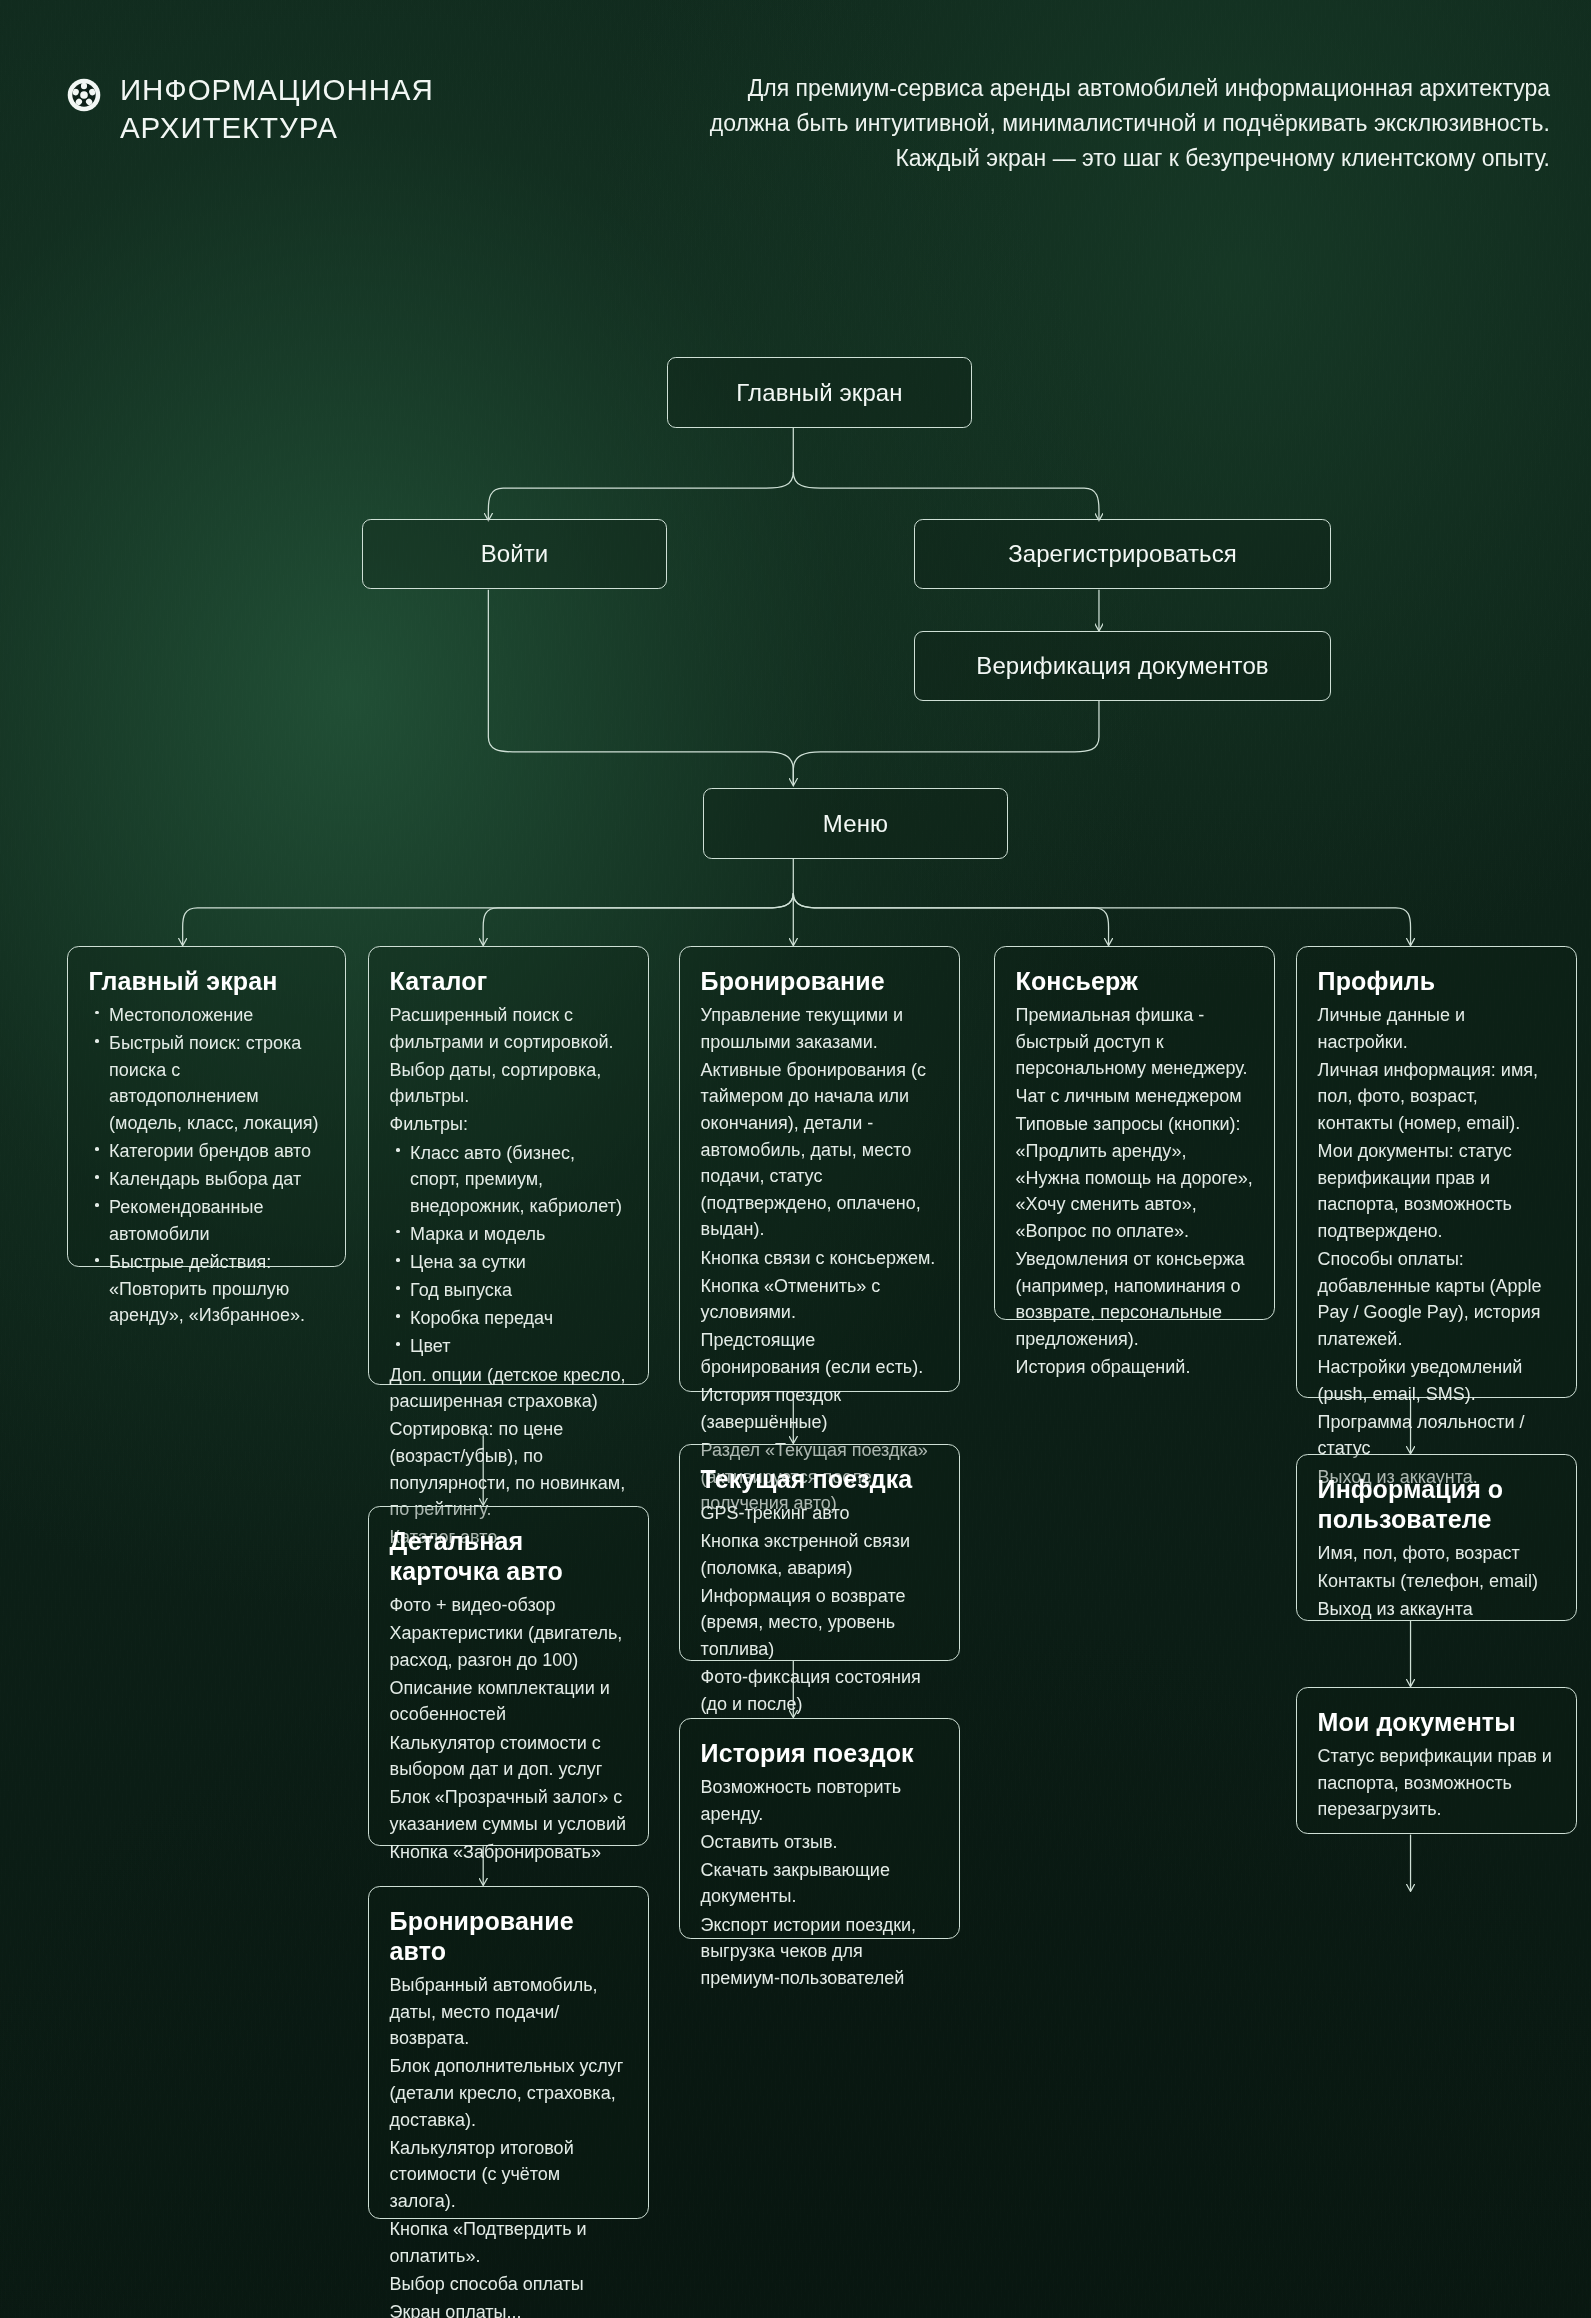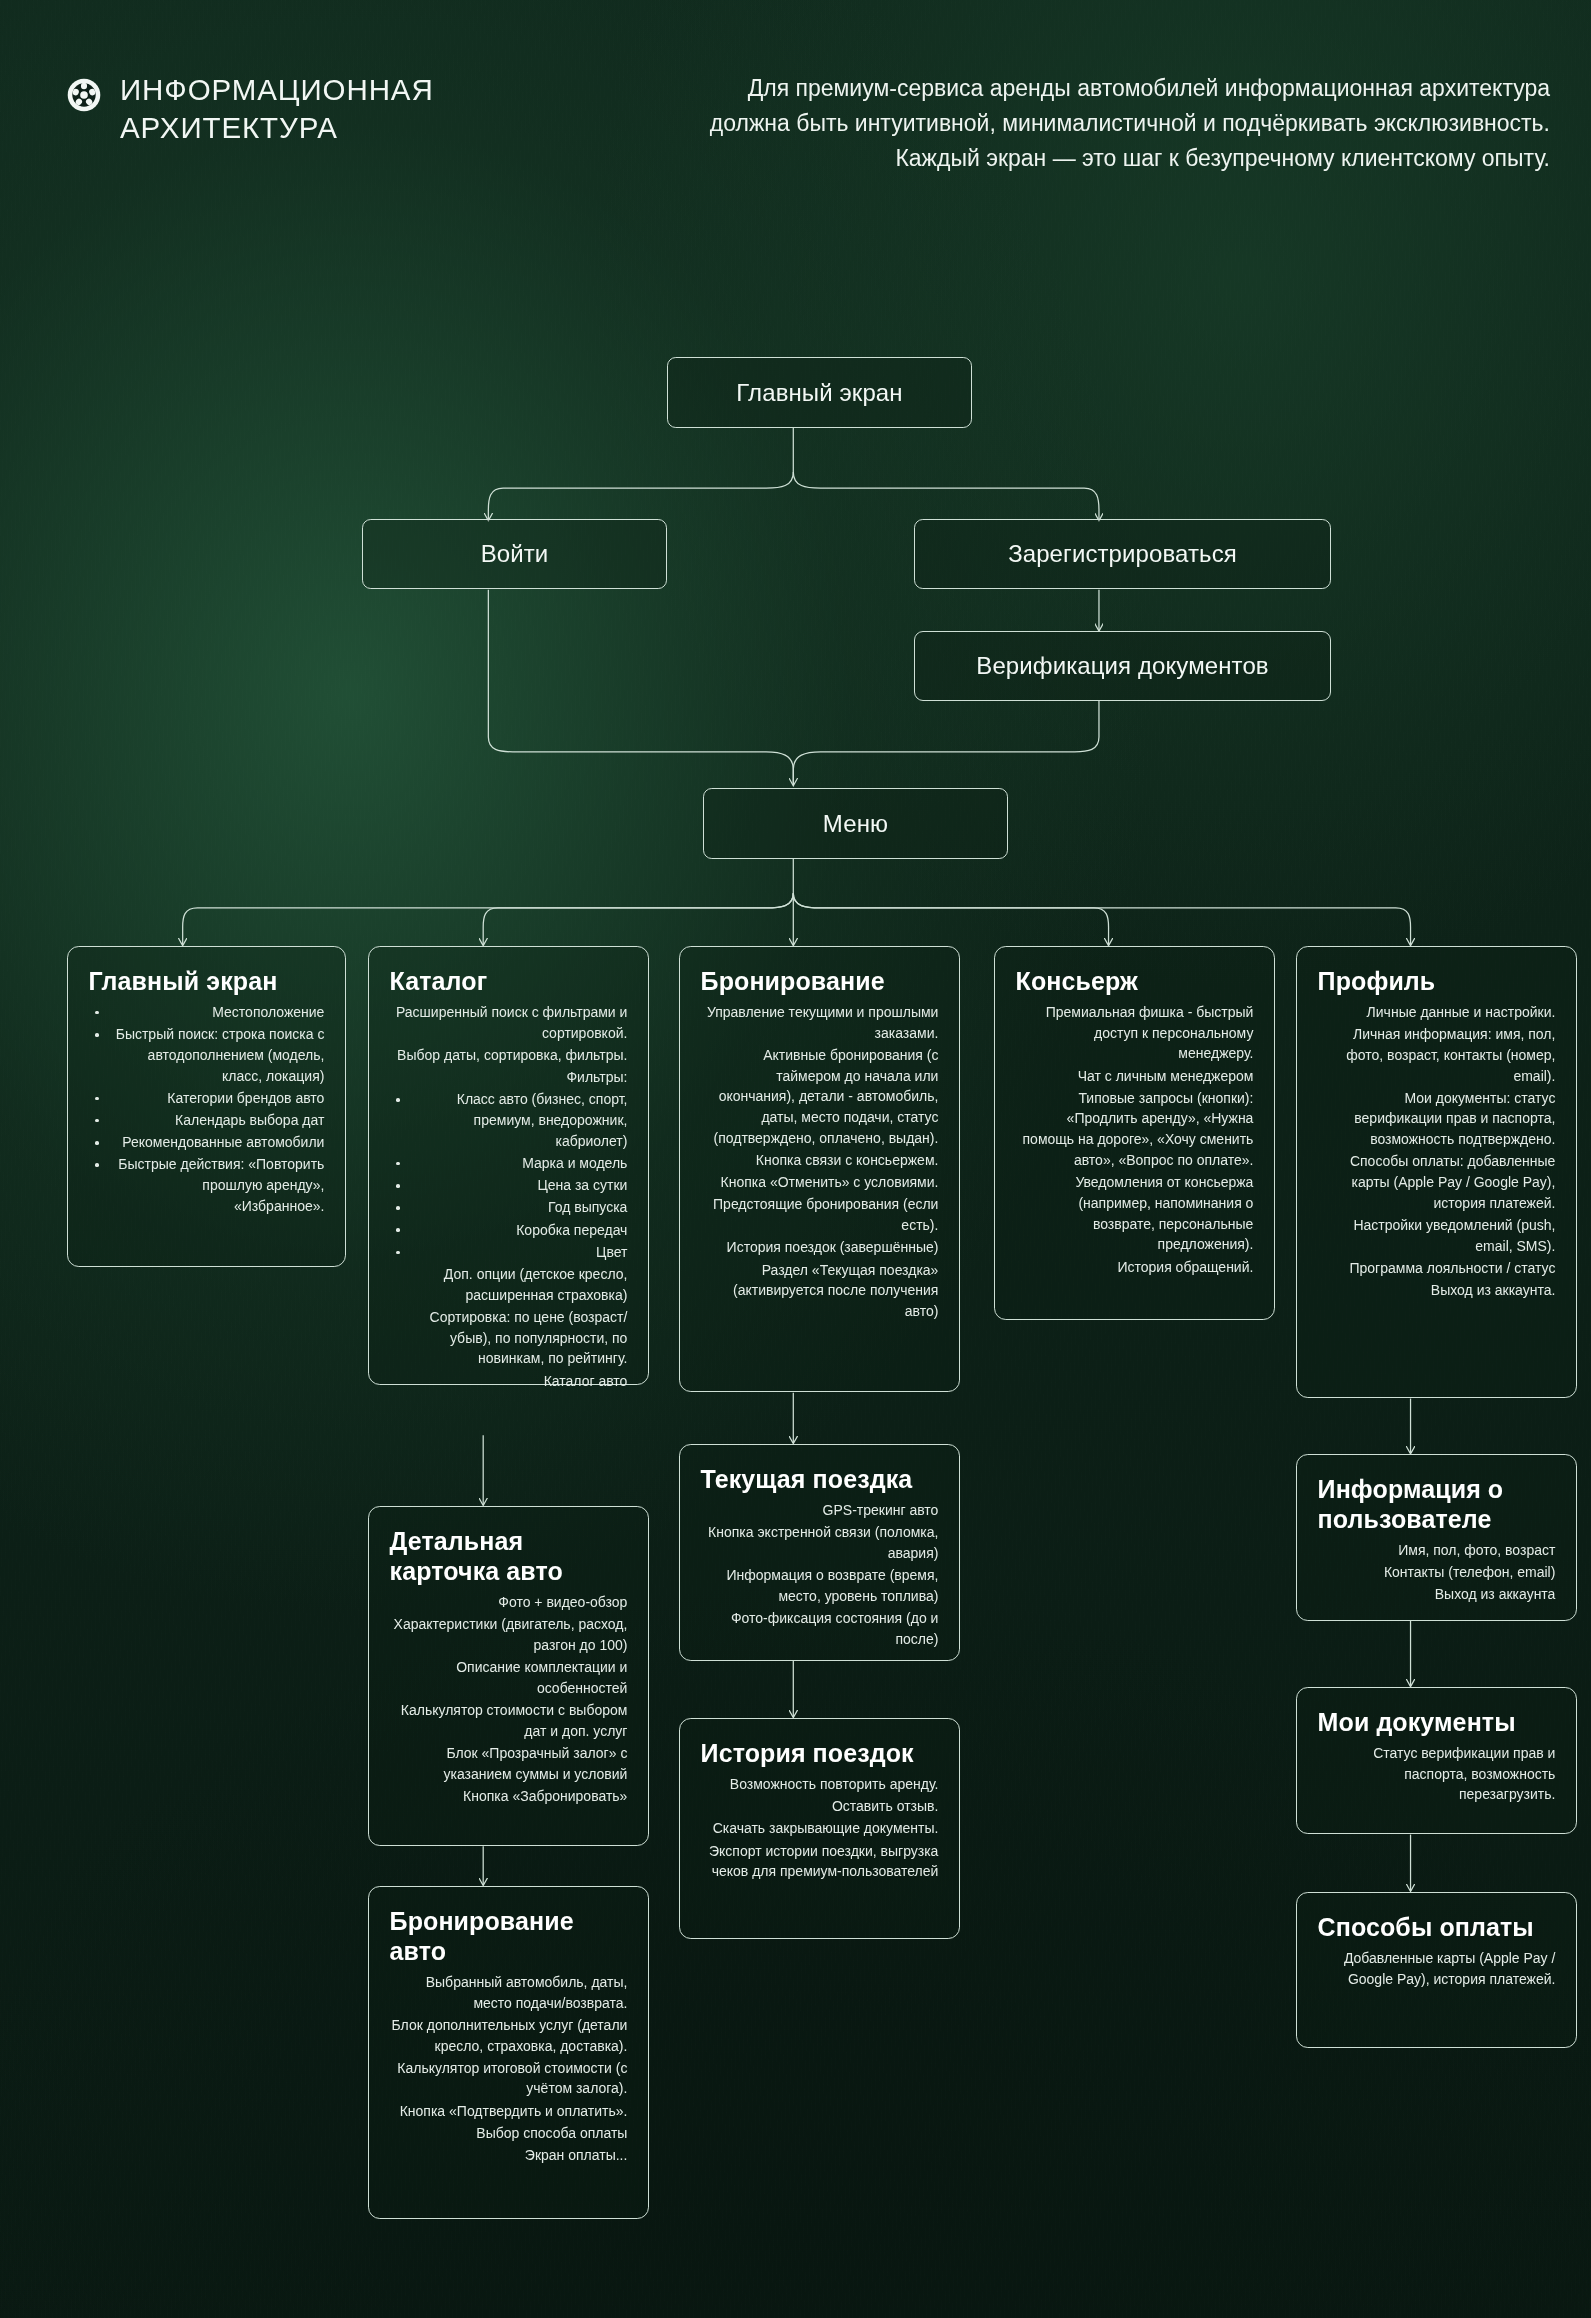--- a/index.html
+++ b/index.html
@@ -96,21 +96,21 @@
     color: #e8f0ea;
   }
   .card-title {
     font-size: 25px;
     font-weight: 700;
     line-height: 1.2;
     margin-bottom: 5.9px;
     color: #ffffff;
     letter-spacing: 0.1px;
   }
-  .card-body { font-size: 14px; line-height: 1.48; color: #e4ece7; text-align: right; }
+  .card-body { font-size: 18px; line-height: 1.48; color: #e4ece7; }
   .card-body p { margin: 0 0 1.5px 0; }
   .card-body ul { list-style: none; margin: 0 0 1.5px 0; padding: 0 0 0 19px; }
   .card-body ul li {
     position: relative;
     margin: 0 0 1.5px 0;
     padding-left: 1.5px;
   }
   .card-body ul li::before {
     content: "";
     position: absolute;
@@ -333,21 +333,15 @@
     </div>
   </div>
 
   <div class="card" style="left:1270px; top:1687px; width:281px; height:147px;">
     <div class="card-title">Мои документы</div>
     <div class="card-body">
       <p>Статус верификации прав и паспорта, возможность перезагрузить.</p>
     </div>
   </div>
 
-  <div class="card" style="left:1270px; top:1892px; width:281px; height:156px;">
-    <div class="card-title">Способы оплаты</div>
-    <div class="card-body">
-      <p>Добавленные карты (Apple Pay / Google Pay), история платежей.</p>
-    </div>
-  </div>
 
 </div>
 
 
 </body></html>

